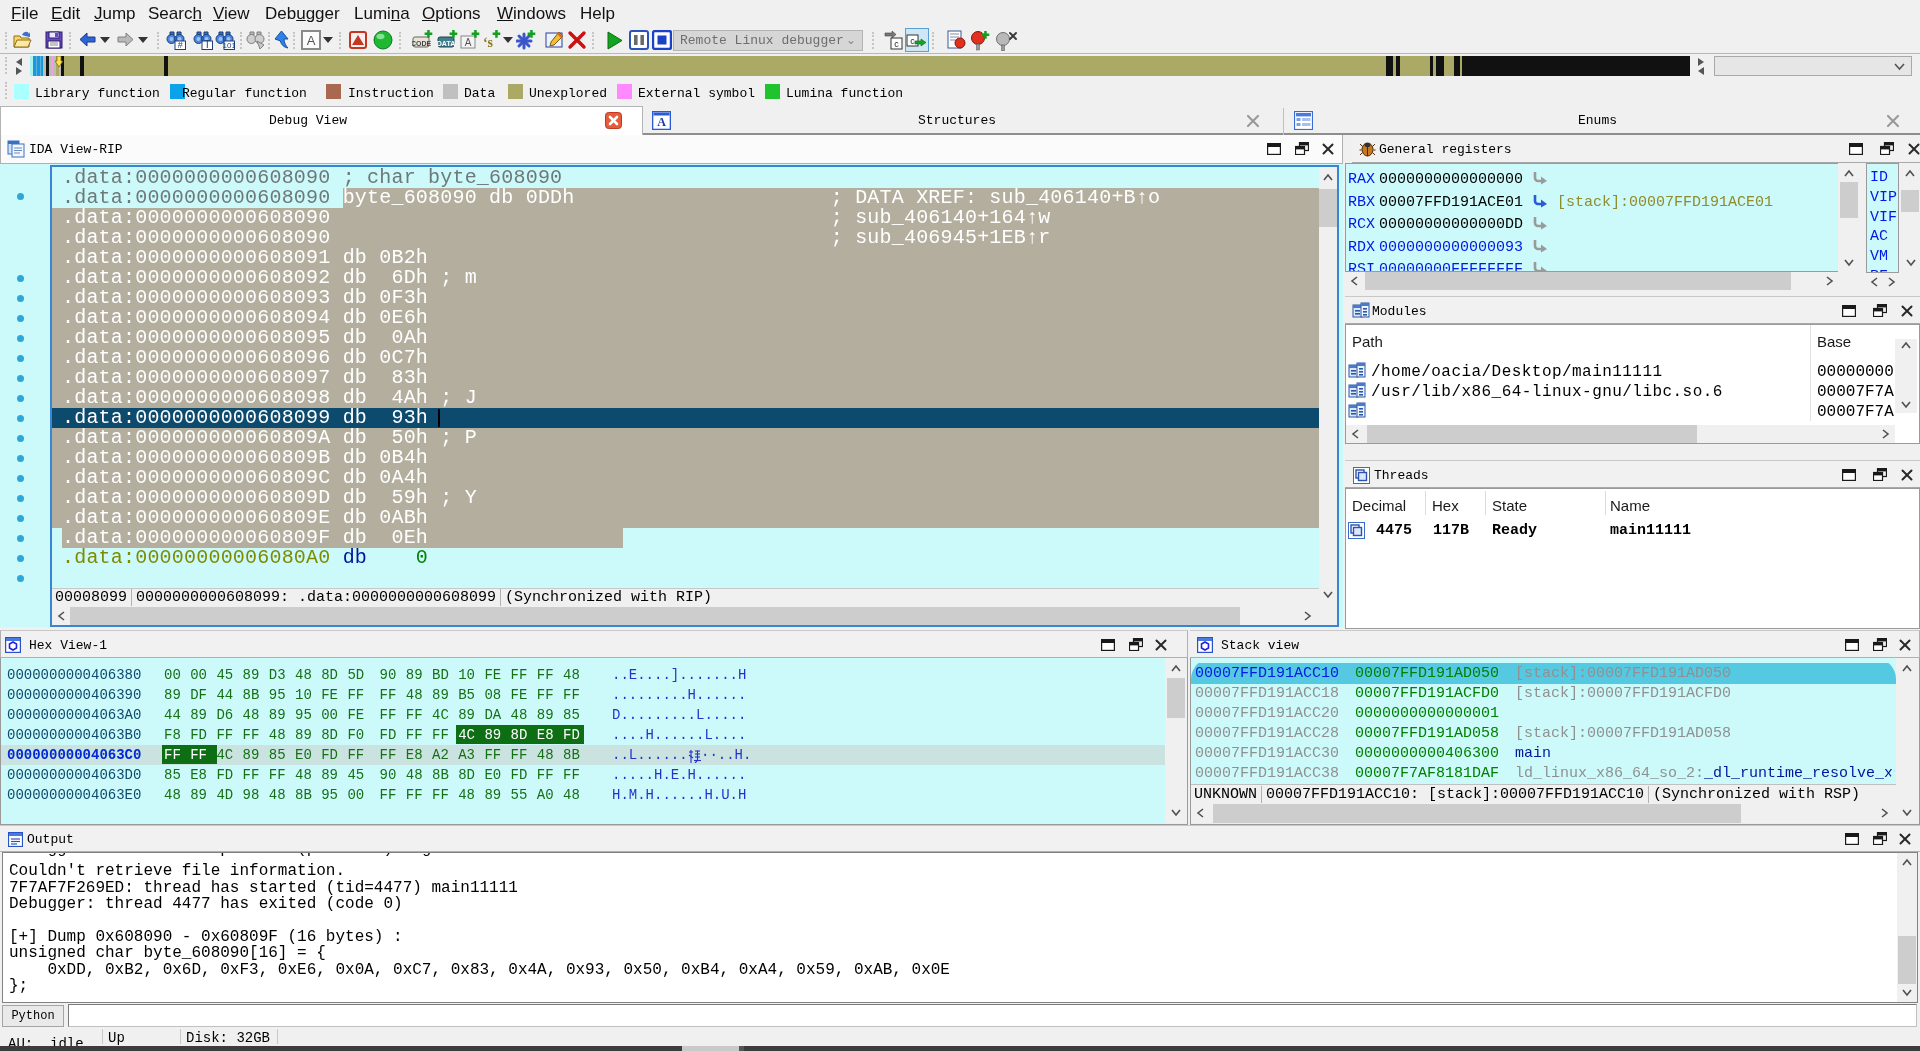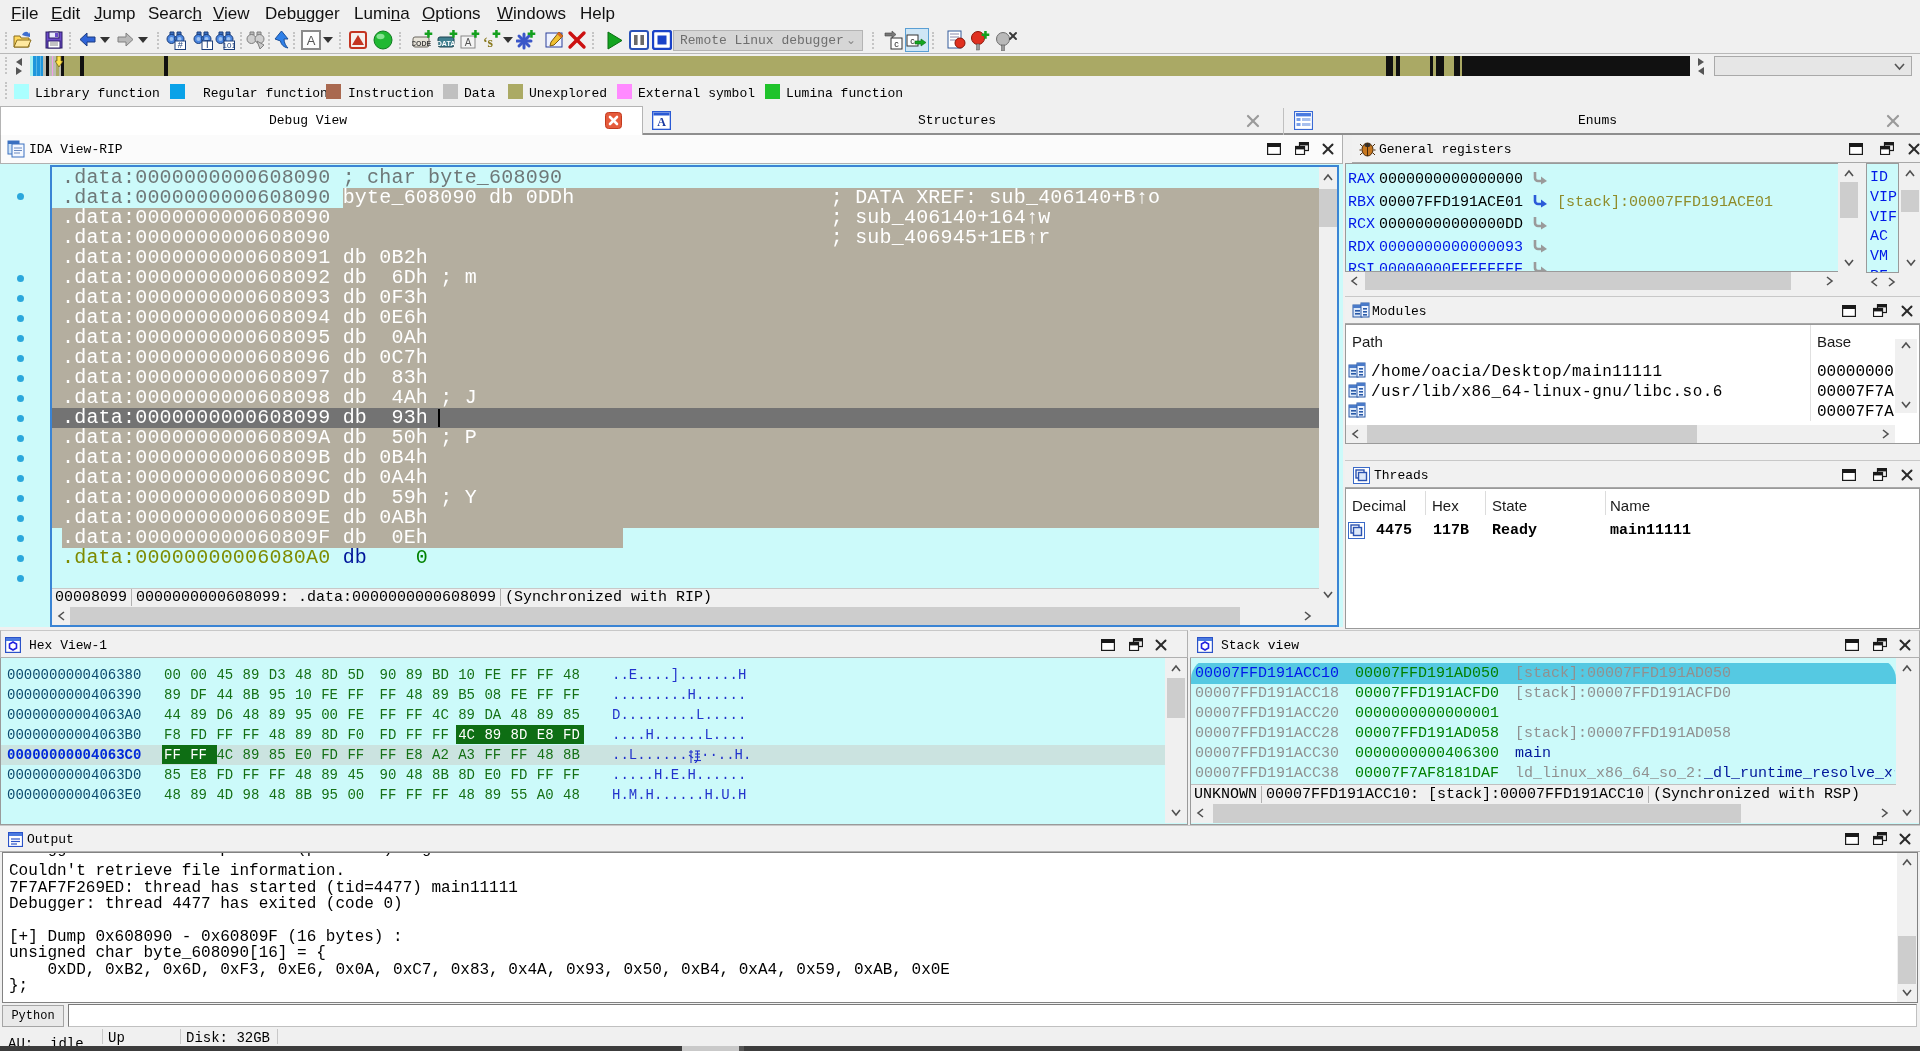--- a/index.html
+++ b/index.html
@@ -25,21 +25,21 @@
 .nb { position:absolute; top:0; height:20px; }
 
 #legend { position:absolute; left:0; top:77px; width:1920px; height:28px; background:#f0f0f0; font-family:"Liberation Mono",monospace; font-size:13px; color:#000; }
 .lsq { position:absolute; top:7px; width:15px; height:15px; }
 .ltx { position:absolute; top:9px; }
 
 #tabbar { position:absolute; left:0; top:105px; width:1920px; height:30px; background:#f0f0f0; font-family:"Liberation Mono",monospace; font-size:13px; }
 .sbthumb { position:absolute; background:#cdcdcd; }
 #disasm .dl { height:20px; line-height:20px; font-size:20px; letter-spacing:0.2px; white-space:pre; color:#6f7878; padding-left:10px; }
 #disasm .tan { background:#b4ae9f; color:#fff; }
-#disasm .tand { background:#737373; color:#fff; }
+#disasm .tand { background:#0c4a6e; color:#fff; }
 #disasm .colv { color:#7e8b00; }
 #disasm .kw { color:#00169a; }
 #disasm .val { color:#008200; }
 #disasm .cursor { display:inline-block; width:2px; height:18px; background:#000; vertical-align:middle; margin-left:10px; }
 .gdot { position:absolute; left:17px; width:7px; height:7px; border-radius:50%; background:#2ba7dc; }
 .rn { color:#0018e8; display:inline-block; width:31px; }
 .rv { color:#000; } .rvb { color:#0018e8; } .rs { color:#8f8c2a; }
 .rarr { vertical-align:-2px; }
 #hexrows span { position:absolute; font-size:14px; line-height:16px; white-space:pre; }
 .haddr { color:#0c4a6e; } .haddrb { color:#0028d8; font-weight:bold; }
@@ -284,21 +284,21 @@
         <svg class="abs" style="right:6px;top:6px" width="11" height="8" viewBox="0 0 11 8">
           <path d="M1 1 L5.5 6 L10 1" fill="none" stroke="#555" stroke-width="1.6"></path>
         </svg>
       </div>
   </div>
   <div id="legend">
     <div class="tsep" style="left:5px;top:5px"></div>
     <div class="lsq" style="left:14px;background:#aaffff"></div>
       <span class="ltx" style="left:35px">Library function</span>
     <div class="lsq" style="left:170px;background:#0aa2e8"></div>
-      <span class="ltx" style="left:203px">Regular function</span>
+      <span class="ltx" style="left:182px">Regular function</span>
     <div class="lsq" style="left:326px;background:#a96950"></div>
       <span class="ltx" style="left:348px">Instruction</span>
     <div class="lsq" style="left:443px;background:#c0c0c0"></div>
       <span class="ltx" style="left:464px">Data</span>
     <div class="lsq" style="left:508px;background:#abaa64"></div>
       <span class="ltx" style="left:529px">Unexplored</span>
     <div class="lsq" style="left:617px;background:#ff8aff"></div>
       <span class="ltx" style="left:638px">External symbol</span>
     <div class="lsq" style="left:765px;background:#1fc32b"></div>
       <span class="ltx" style="left:786px">Lumina function</span>

